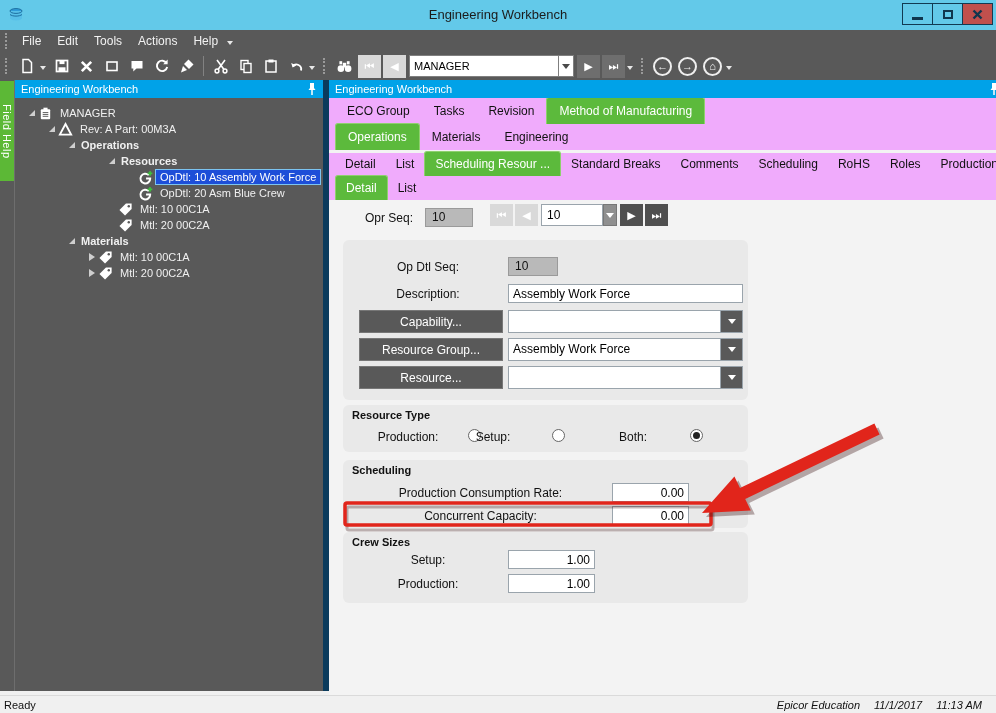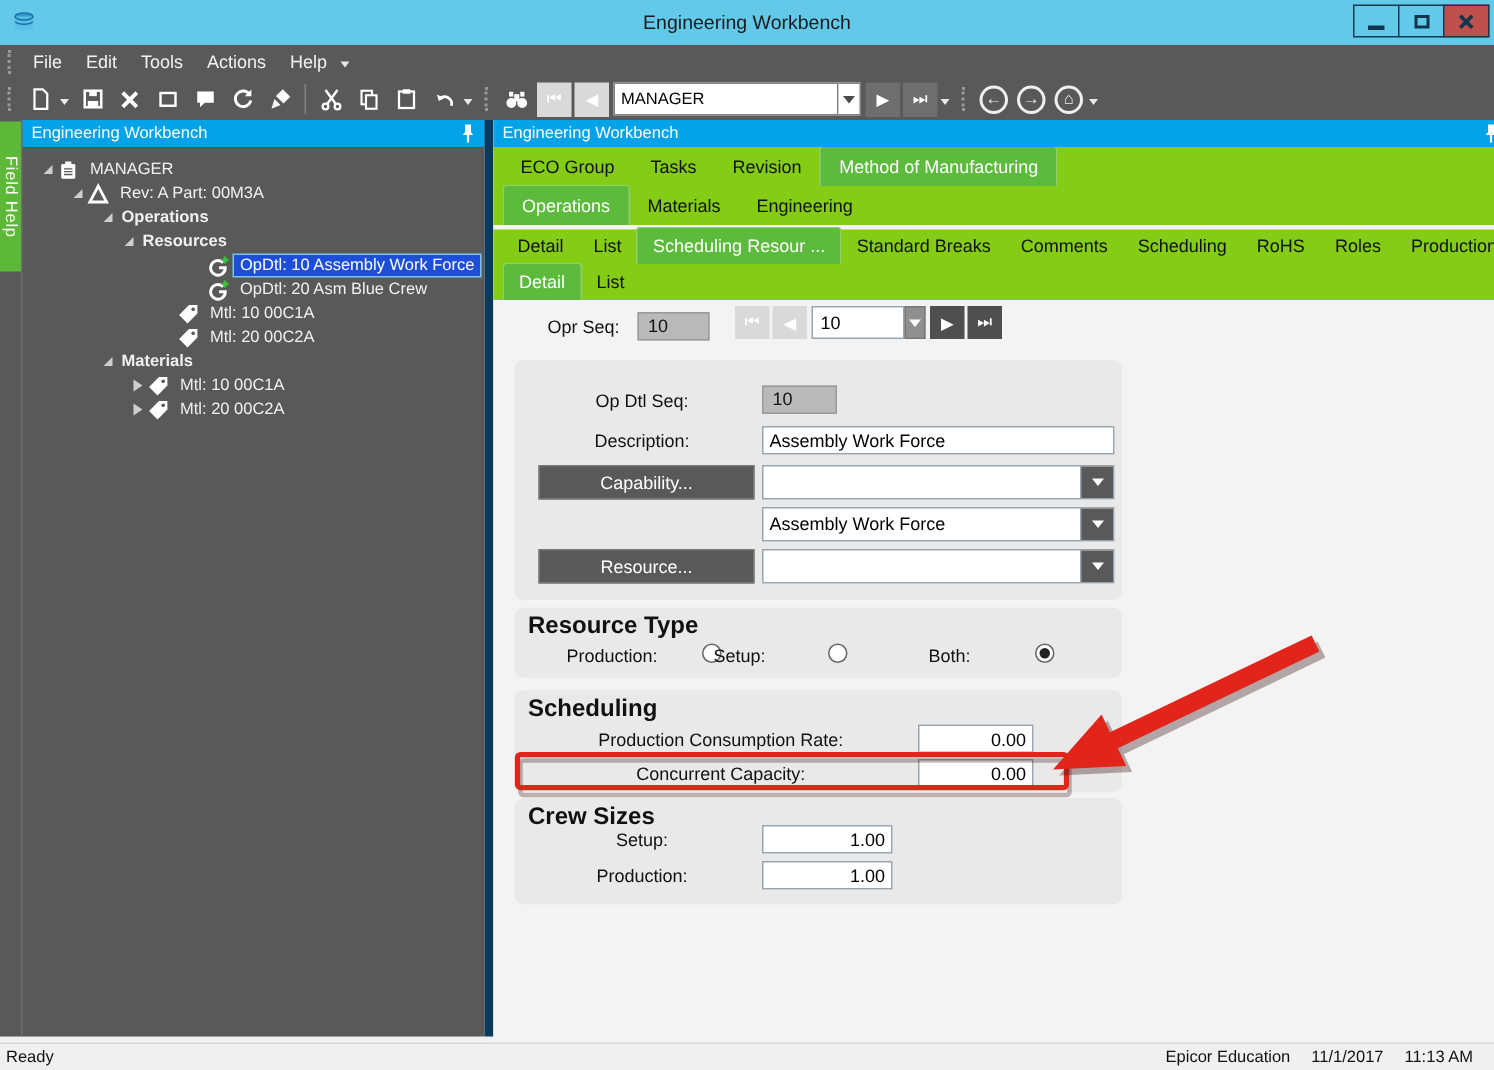--- a/index.html
+++ b/index.html
@@ -50,58 +50,58 @@
   .exp-slot { width:10px; display:flex; justify-content:center; flex:0 0 10px; }
   .exp-open { width:0; height:0; border-right:6px solid #CFCFCF; border-top:6px solid transparent; }
   .exp-closed { width:0; height:0; border-left:6px solid #CFCFCF; border-top:4px solid transparent; border-bottom:4px solid transparent; }
   .tree-ico { width:17px; flex:0 0 17px; display:flex; justify-content:center; margin-right:2px; }
   .tree-label { padding:1px 4px; }
   .tree-label.bold { font-weight:bold; }
   .tree-label.selected { background:#1d4ed8; color:#fff; outline:1px solid #7cc4f0; }
 
   
   .right-panel { position:absolute; left:329px; top:0; width:667px; height:615px; background:#F3F3F3; }
-  .tabstrip { background:#84cc16; display:flex; align-items:flex-end; padding-left:6px; }
+  .tabstrip { background:#f0abfc; display:flex; align-items:flex-end; padding-left:6px; }
   .ts1 { height:26px; } .ts2 { height:26px; }
   .ts-gap { height:3px; background:#F3F3F3; }
   .ts3 { height:23px; } .ts4 { height:24px; }
   .tab { font-size:12px; color:#111; padding:4px 12px 6px; white-space:nowrap; }
   .ts3 .tab, .ts4 .tab { font-size:12px; padding:3px 10px 5px; }
   .tab.selected { background:#5CBA3C; color:#fff; border:1px solid #8ED06E; border-bottom:none; border-radius:3px 3px 0 0; padding-top:6px; }
   .ts3 .tab.selected, .ts4 .tab.selected { padding-top:5px; }
 
   
   .form { position:relative; height:495px; background:#F3F3F3; }
   .flabel { position:absolute; font-size:12px; color:#111; text-align:center; }
   .ro-box { position:absolute; background:#B9B9B9; border:1px solid #9a9a9a; font-size:12px; padding:1px 6px; height:19px; color:#111; }
   .inp { position:absolute; background:#fff; border:1px solid #9AA4AC; font-size:12px; padding:1px 4px; height:19px; font-family:"Liberation Sans",sans-serif; }
   .inp.num { text-align:right; }
   .group-box { position:absolute; left:14px; width:405px; background:#E9E9E9; border-radius:6px; }
-  .gtitle { position:absolute; left:9px; top:4px; font-size:16px; font-weight:bold; color:#111; }
+  .gtitle { position:absolute; left:9px; top:4px; font-size:11px; font-weight:bold; color:#111; }
   .dark-btn { position:absolute; background:#595959; color:#fff; font-size:12px; height:23px; display:flex; align-items:center; justify-content:center; border:1px solid #777; }
   .combo-box { position:absolute; height:23px; background:#fff; border:1px solid #9AA4AC; display:flex; }
   .combo-box .val { flex:1; font-size:12px; padding:3px 4px; white-space:nowrap; overflow:hidden; }
   .dd-btn { width:22px; height:100%; background:#595959; border-left:1px solid #9AA4AC; display:flex; align-items:center; justify-content:center; }
   .tri-dn-white { width:0; height:0; border-left:4px solid transparent; border-right:4px solid transparent; border-top:5px solid #fff; }
   .radio { position:absolute; width:13px; height:13px; border:1px solid #666; border-radius:50%; background:#fff; }
   .radio.checked::after { content:""; display:block; width:7px; height:7px; border-radius:50%; background:#222; margin:2px; }
   .navrow { position:absolute; left:160px; top:4px; display:flex; }
   .navrow .nav-sq { height:22px; }
   .navrow .nav-sq.enabled { background:#4F4F4F; }
   .combo-small { display:flex; height:22px; margin:0 2px; }
   .combo-small input { width:62px; height:22px; border:1px solid #9AA4AC; font-size:12px; padding:0 5px; font-family:"Liberation Sans",sans-serif; }
   .combo-small .dd2 { width:14px; height:22px; background:#8F8F8F; border:1px solid #777; display:flex; align-items:center; justify-content:center; }
 
   
   .overlay { position:absolute; left:0; top:0; width:996px; height:713px; pointer-events:none; z-index:40; }
 
   
   .statusbar { position:absolute; left:0; top:695px; width:996px; height:18px; background:#F0F0F0; border-top:1px solid #DADADA; font-size:11px; color:#111; display:flex; align-items:center; }
   .status-left { margin-left:4px; }
-  .status-right { margin-left:auto; display:flex; }
+  .status-right { margin-left:auto; display:flex;font-style:italic; }
   .status-right span { margin-right:14px; }
 </style>
 </head>
 <body>
 
 <div class="titlebar">
   <span class="app-icon">
     <svg width="18" height="18" viewBox="0 0 18 18">
         <ellipse cx="9" cy="5" rx="6" ry="2.4" fill="#2F9BD8"></ellipse>
         <path d="M3 5v7c0 1.3 2.7 2.4 6 2.4s6-1.1 6-2.4V5" fill="#57BFE8"></path>
@@ -286,21 +286,21 @@
             </svg>
           </span>
         <span class="tree-label">Rev: A Part: 00M3A</span>
       </div>
       <div class="tree-row" style="padding-left:52px">
         <span class="exp-slot">
             <span class="exp-open"></span>
           </span>
         <span class="tree-label bold">Operations</span>
       </div>
-      <div class="tree-row" style="padding-left:66px">
+      <div class="tree-row" style="padding-left:92px">
         <span class="exp-slot">
             <span class="exp-open"></span>
           </span>
         <span class="tree-label bold">Resources</span>
       </div>
       <div class="tree-row" style="padding-left:112px">
         <span class="exp-slot"></span>
         <span class="tree-ico">
             <svg width="15" height="15" viewBox="0 0 16 16">
               <path d="M11.5 5.5A5.2 5.2 0 1 0 13 9h-4.4" fill="none" stroke="#fff" stroke-width="2.1"></path>
@@ -442,20 +442,21 @@
         <div class="ro-box" style="left:165px;top:17px;width:50px">10</div>
         <div class="flabel" style="left:10px;top:47px;width:150px">Description:</div>
         <input class="inp" style="left: 165px; top: 44px; width: 235px;" value="Assembly Work Force">
         <div class="dark-btn" style="left:16px;top:70px;width:144px">Capability...</div>
         <div class="combo-box" style="left:165px;top:70px;width:235px">
           <div class="val"></div>
           <div class="dd-btn">
               <div class="tri-dn-white"></div>
             </div>
         </div>
+        <div class="dark-btn" style="left:16px;top:98px;width:144px">Resource Group...</div>
         <div class="combo-box" style="left:165px;top:98px;width:235px">
           <div class="val">Assembly Work Force</div>
           <div class="dd-btn">
               <div class="tri-dn-white"></div>
             </div>
         </div>
         <div class="dark-btn" style="left:16px;top:126px;width:144px">Resource...</div>
         <div class="combo-box" style="left:165px;top:126px;width:235px">
           <div class="val"></div>
           <div class="dd-btn">

